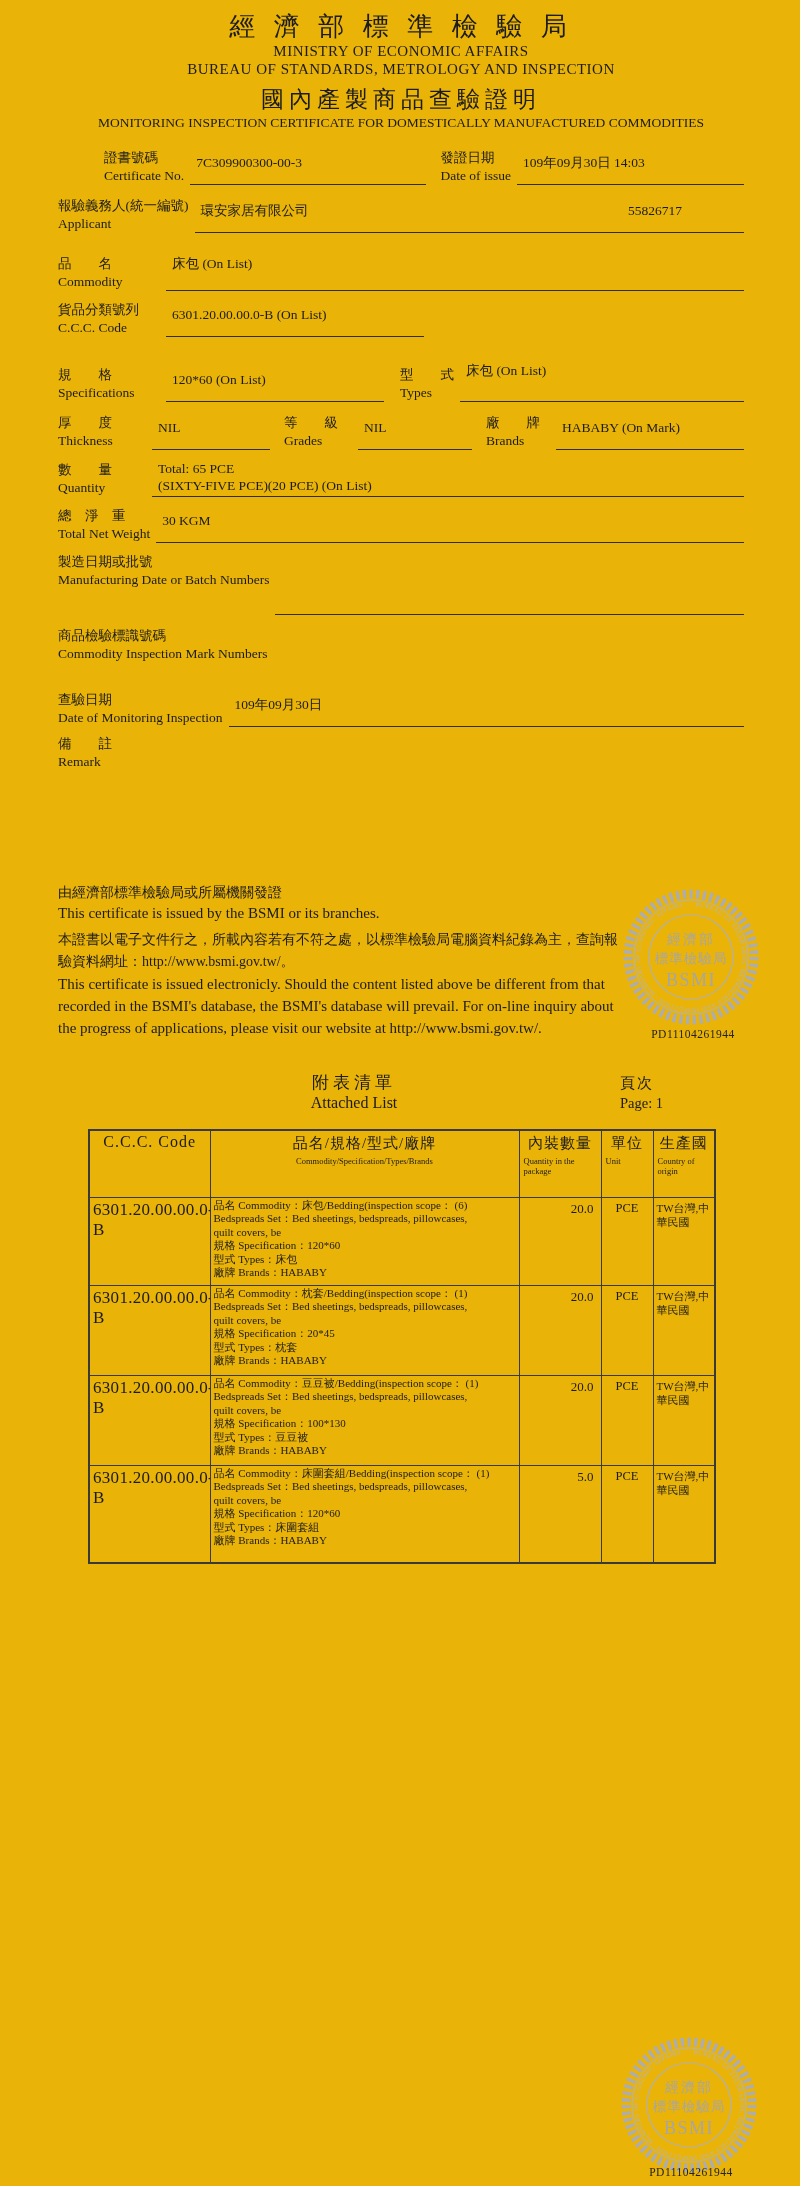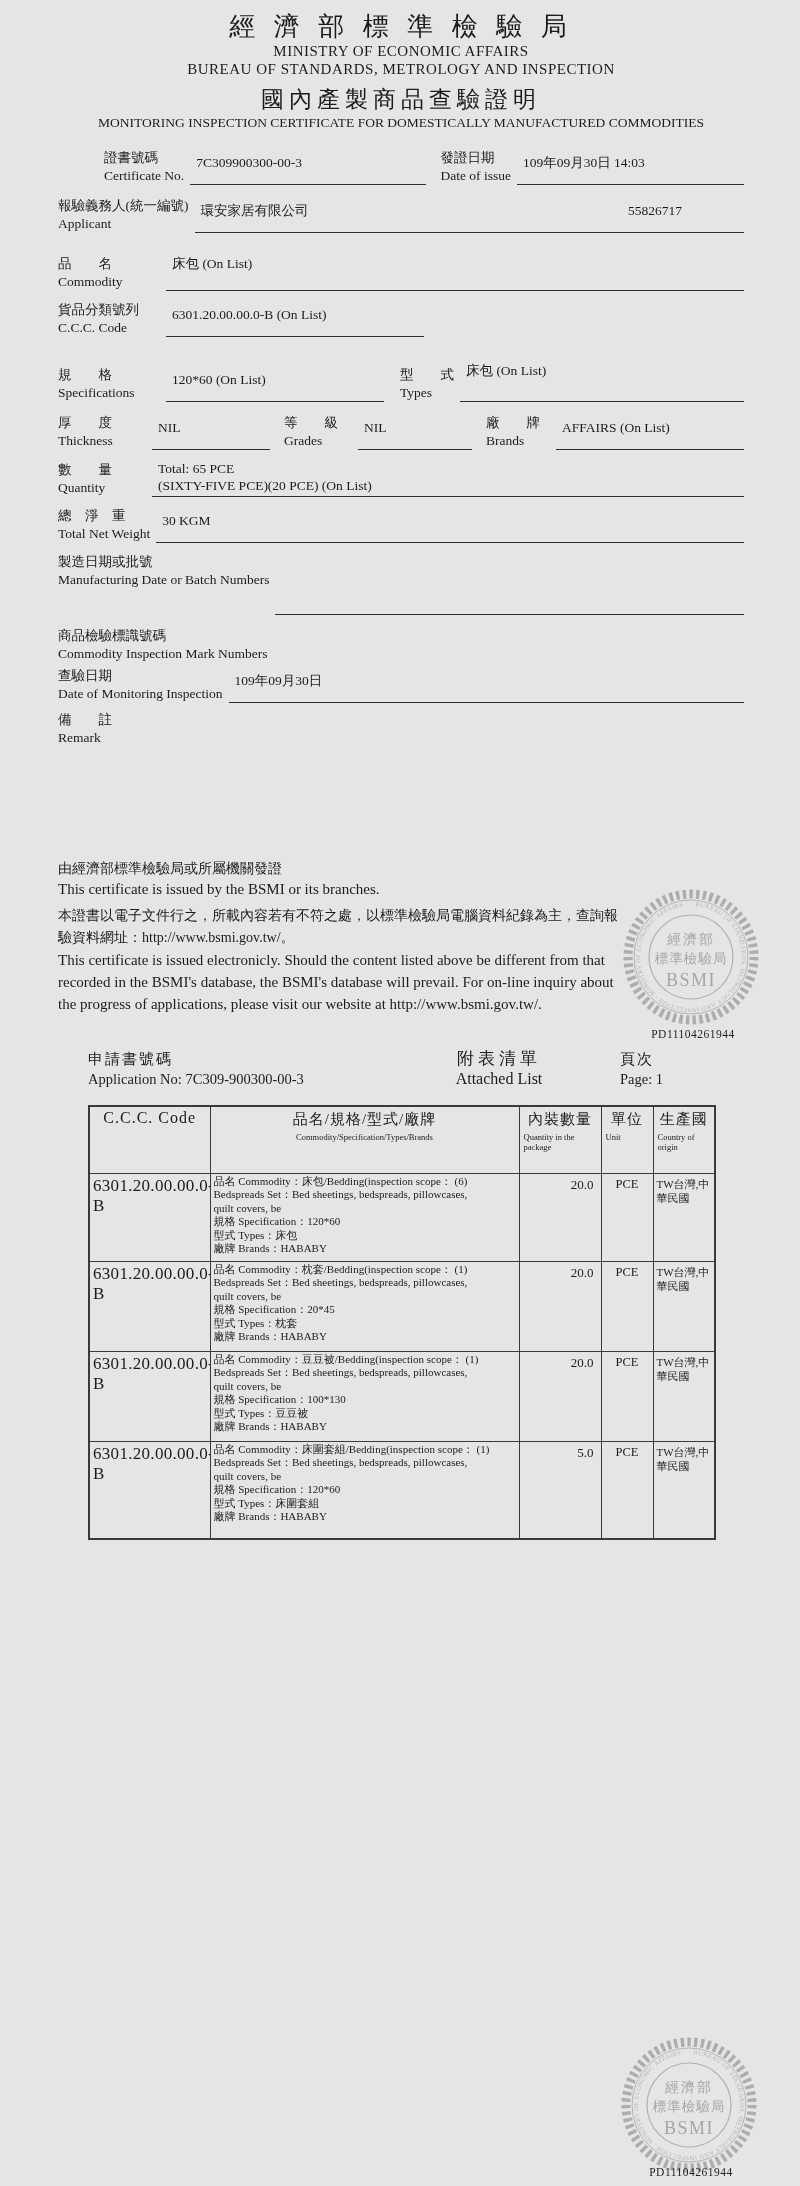--- a/index.html
+++ b/index.html
@@ -1,17 +1,17 @@
 <!DOCTYPE html>
 <html><head>
 <meta charset="utf-8">
 <style>
   html,body{margin:0;padding:0;background:#fff;}
   .page{
-    position:relative;width:800px;height:2186px;background:#e5e5e5;overflow:hidden;
+    position:relative;width:800px;height:2186px;background:#eab308;overflow:hidden;
     color:#1c1c1c;font-family:"Liberation Serif", serif;
   }
   .doc{padding:12px 56px 0 58px;}
   .center{text-align:center;}
 
   
   .agency-zh{font-size:26px;letter-spacing:6px;line-height:30px;}
   .agency-en{font-size:15px;line-height:18px;letter-spacing:0.5px;}
   .title-zh{font-size:23px;letter-spacing:5px;margin-top:8px;line-height:27px;}
   .title-en{font-size:13.5px;line-height:17px;margin-top:1px;}
@@ -172,21 +172,21 @@
             <div class="zh">等　　級</div>
             <div class="en">Grades</div>
           </div>
           <div class="fval noflex" style="width:104px;">NIL</div>
         </div>
         <div class="fcol" style="flex:1;margin-left:14px;">
           <div class="flabel" style="width:64px;">
             <div class="zh">廠　　牌</div>
             <div class="en">Brands</div>
           </div>
-          <div class="fval">AFFAIRS  (On List)</div>
+          <div class="fval">HABABY  (On Mark)</div>
         </div>
       </div>
 
       <div class="frow mb6">
         <div class="flabel" style="width:88px;">
           <div class="zh">數　　量</div>
           <div class="en">Quantity</div>
         </div>
         <div class="fval two-line-val">
           <span>Total: 65  PCE</span>
@@ -203,21 +203,21 @@
       </div>
 
       <div class="frow" style="margin-bottom:12px;">
         <div class="flabel" style="align-self:flex-start;">
           <div class="zh">製造日期或批號</div>
           <div class="en">Manufacturing Date or Batch Numbers</div>
         </div>
         <div class="fval tall58"></div>
       </div>
 
-      <div class="frow" style="margin-bottom:0;">
+      <div class="frow" style="margin-bottom:24px;">
         <div class="flabel" style="align-self:flex-start;">
           <div class="zh">商品檢驗標識號碼</div>
           <div class="en">Commodity Inspection Mark Numbers</div>
         </div>
       </div>
 
       <div class="frow mb8">
         <div class="flabel">
           <div class="zh">查驗日期</div>
           <div class="en">Date of Monitoring Inspection</div>
@@ -235,24 +235,20 @@
 
     <div class="notes">
       <div class="zh1">由經濟部標準檢驗局或所屬機關發證</div>
       <div class="en1">This certificate is issued by the BSMI or its branches.</div>
       <div class="zh2">本證書以電子文件行之，所載內容若有不符之處，以標準檢驗局電腦資料紀錄為主，查詢報驗資料網址：http://www.bsmi.gov.tw/。</div>
       <div class="en2">This certificate is issued electronicly. Should the content listed above be different from that recorded in the BSMI's database, the BSMI's database will prevail. For on-line inquiry about the progress of applications, please visit our website at http://www.bsmi.gov.tw/.</div>
     </div>
 
     <div class="attached">
       <div class="athead">
-        <div class="left">
-          <div class="at-zh">申請書號碼</div>
-          <div class="at-en">Application No: 7C309-900300-00-3</div>
-        </div>
         <div class="mid">
           <div class="at-title-zh">附表清單</div>
           <div class="at-title-en">Attached List</div>
         </div>
         <div class="right">
           <div class="at-zh">頁次</div>
           <div class="at-en">Page:      1</div>
         </div>
       </div>
 

